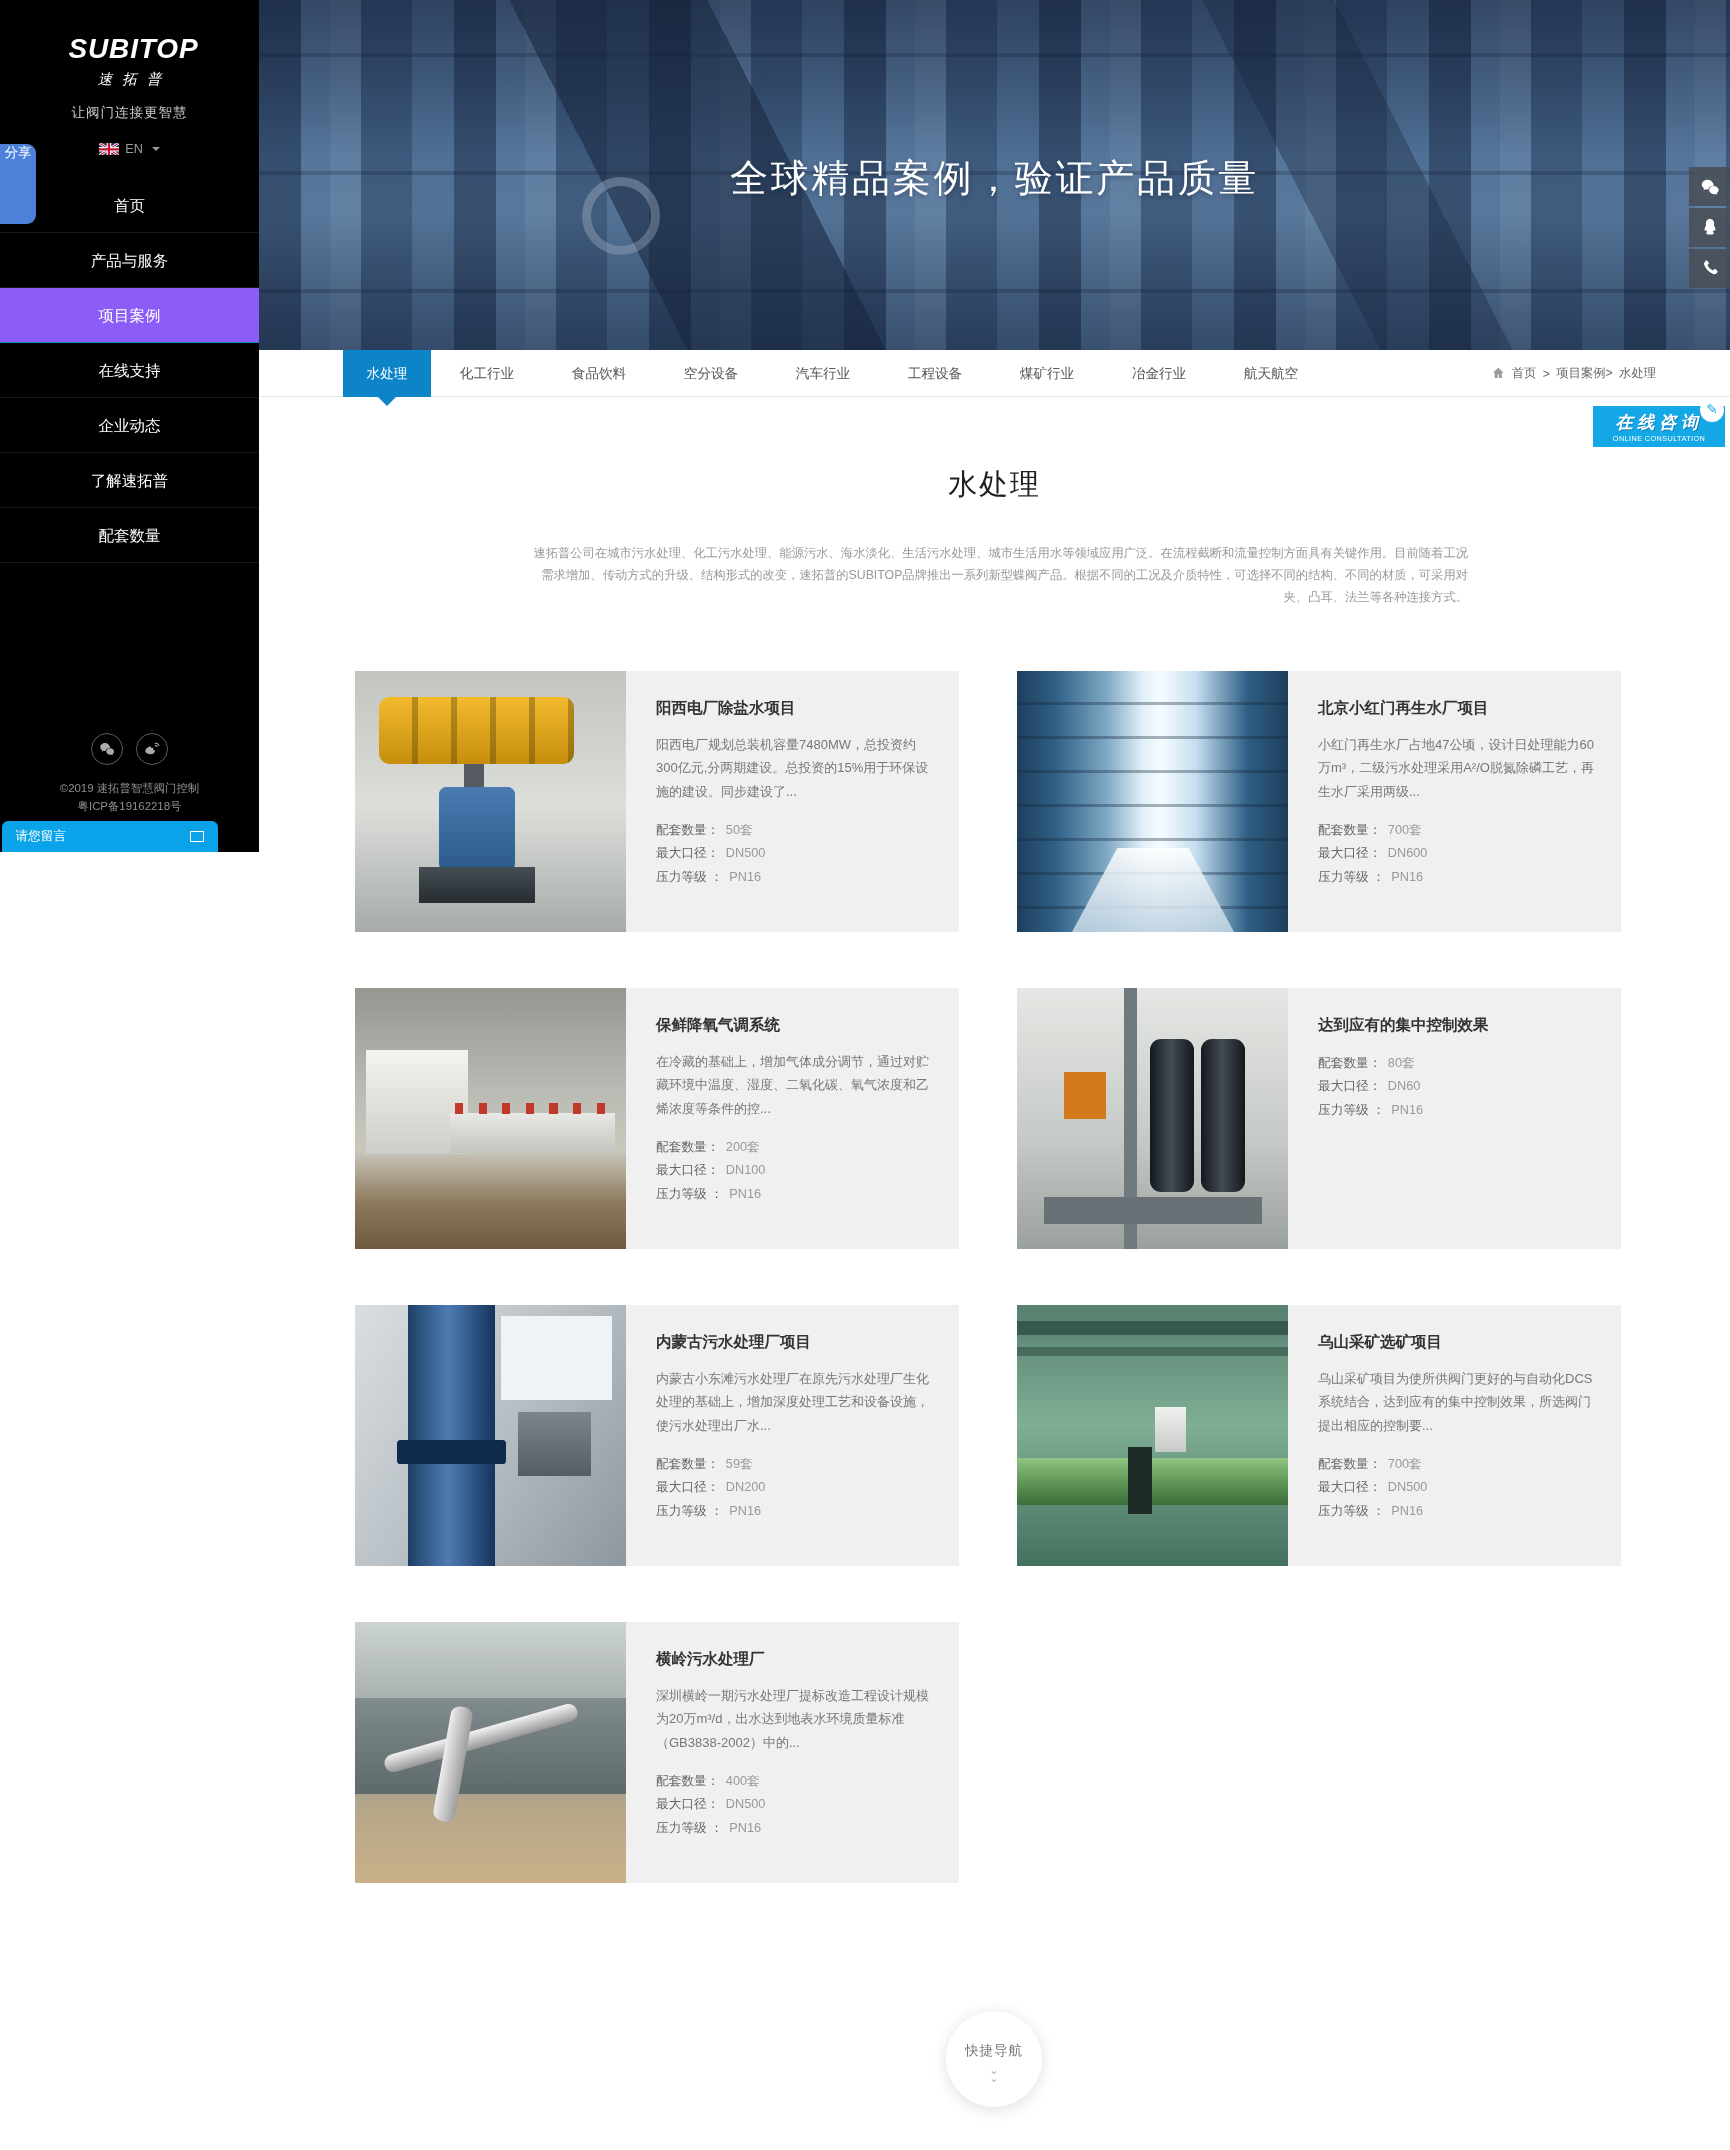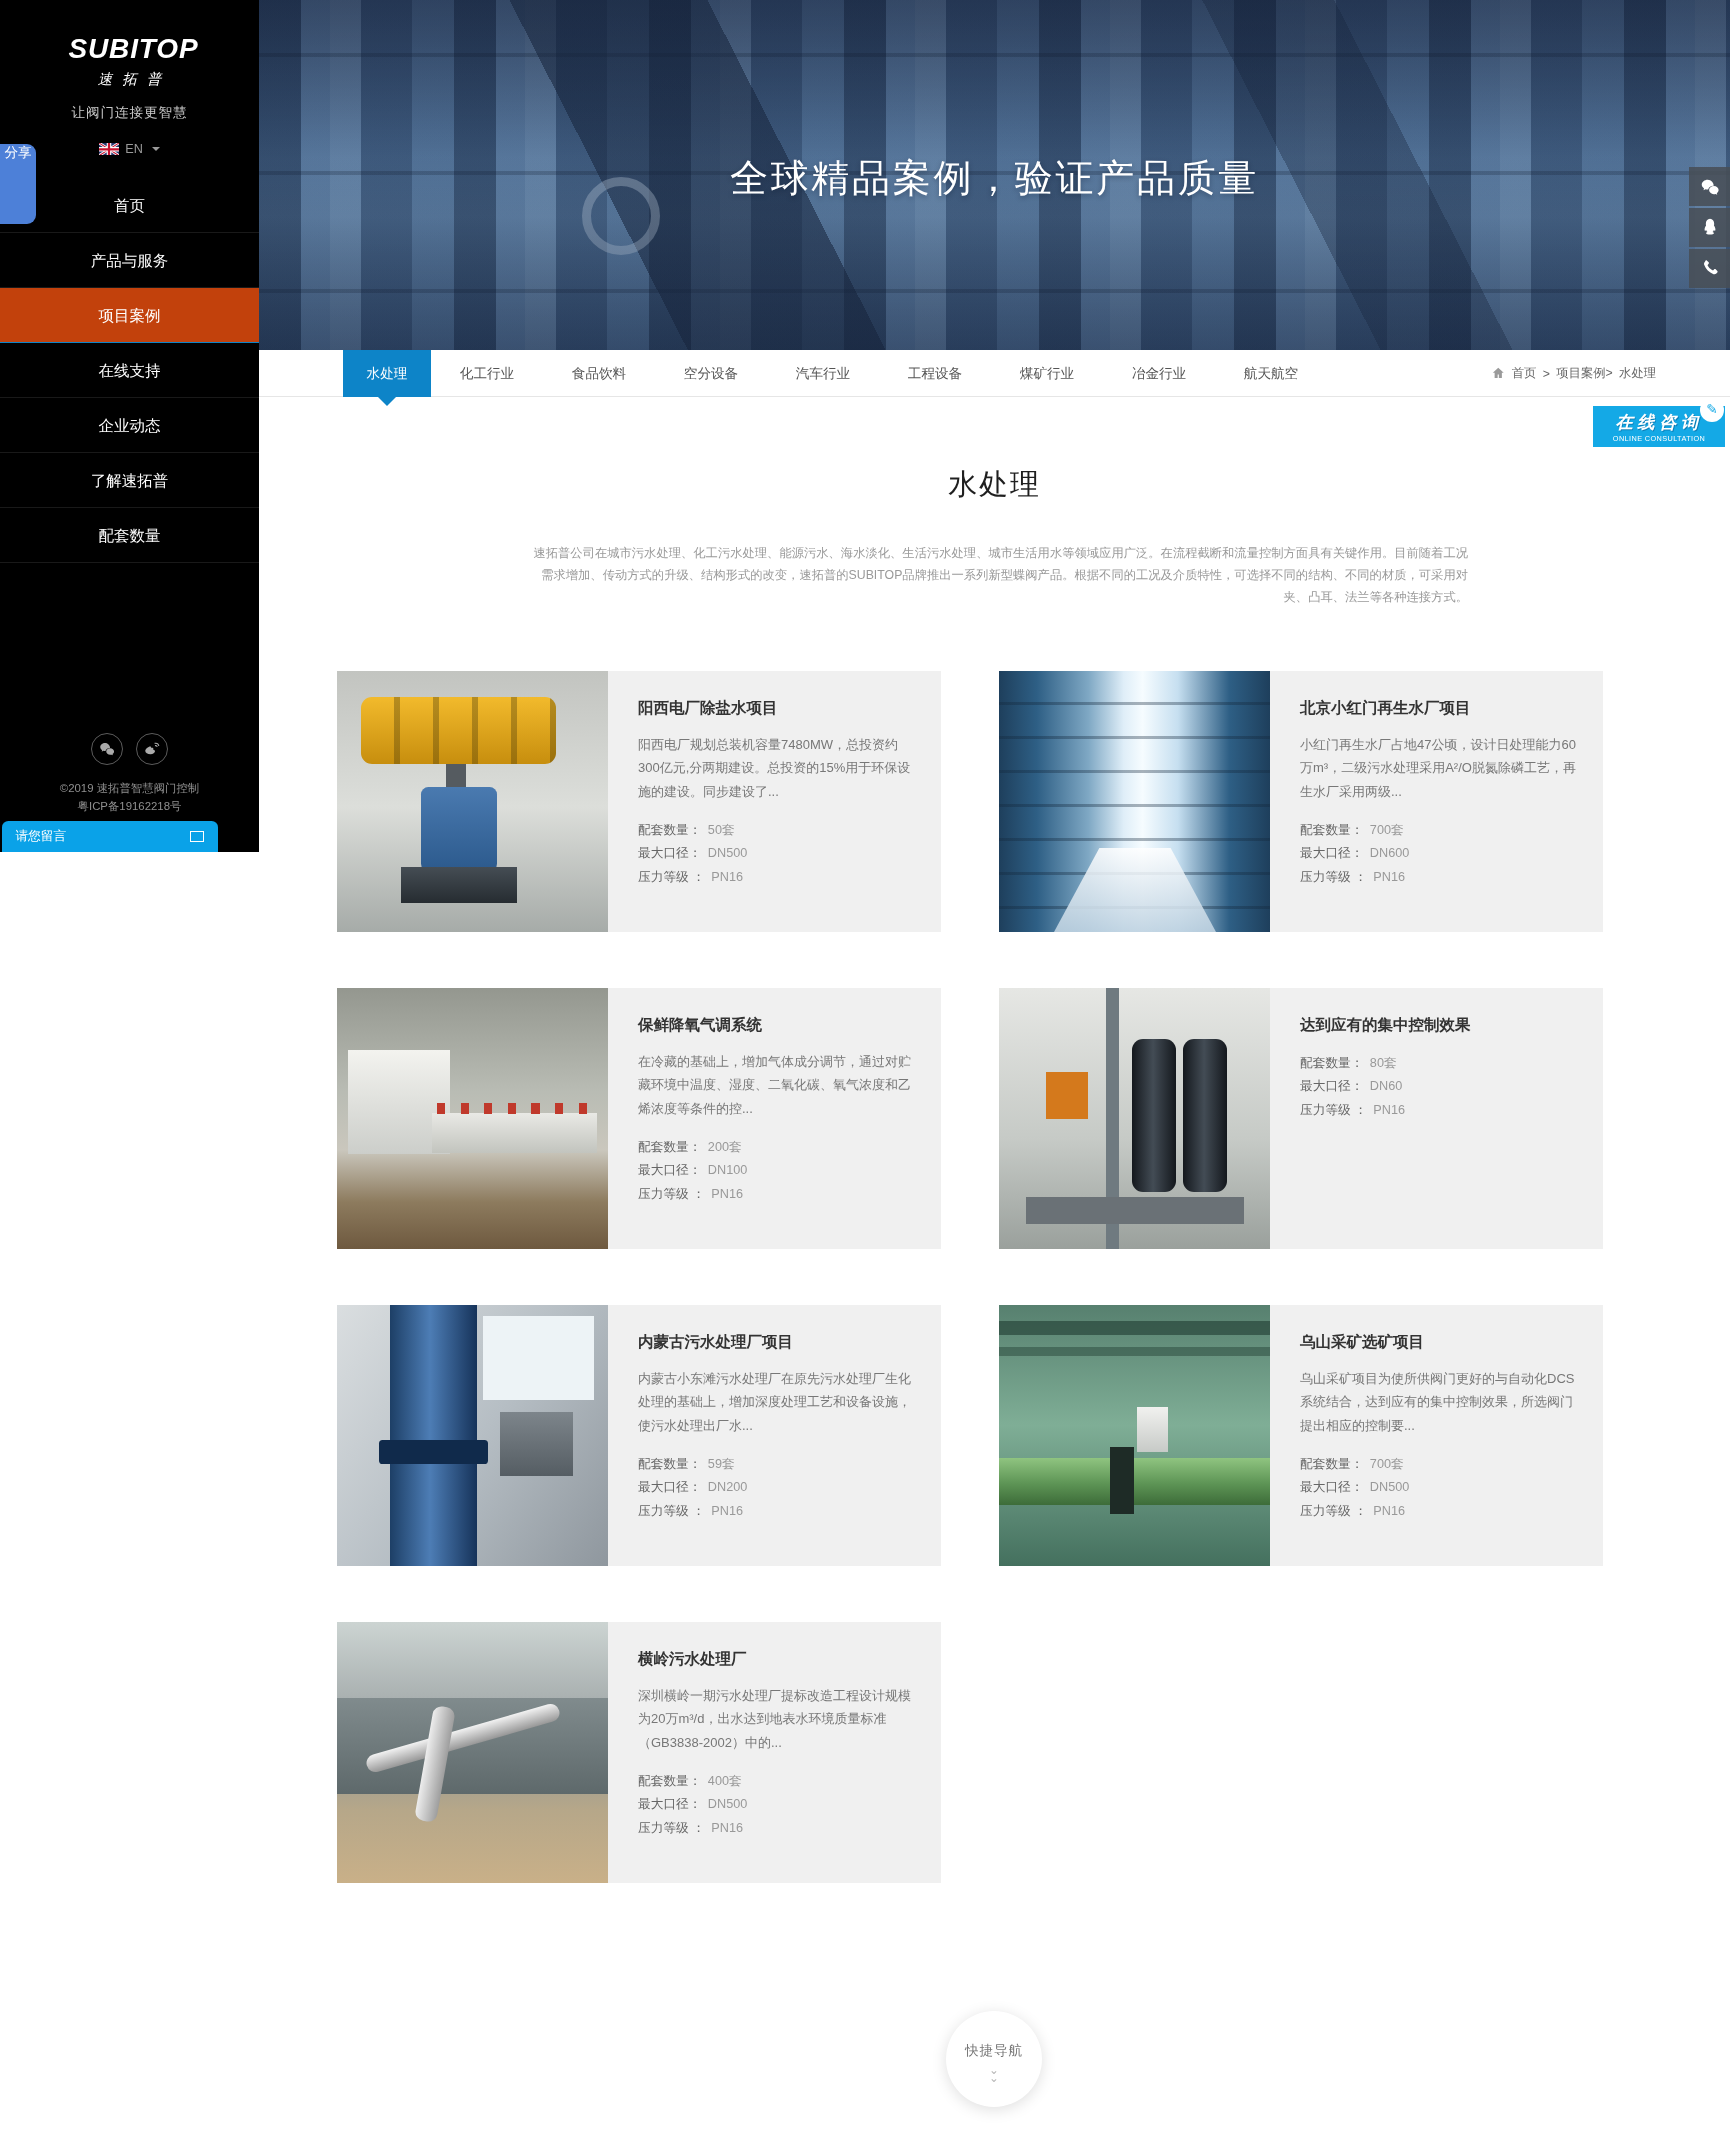--- a/index.html
+++ b/index.html
@@ -14,21 +14,21 @@
   .sidebar { position:absolute; left:0; top:0; width:259px; height:852px; background:#000; z-index:30; }
   .logo { text-align:center; padding-top:33px; }
   .logo-title { color:#fff; font-size:28px; font-weight:bold; font-style:italic; letter-spacing:0.9px;padding-left:8px; }
   .logo-sub { color:#fff; font-size:14.5px; font-style:italic; letter-spacing:10px; margin-top:4.5px; padding-left:10px; }
   .tagline { color:#c9c9c9; font-size:13.6px; margin-top:15.5px; letter-spacing:0.9px; text-align:center; }
   .lang { margin-top:20px; display:flex; align-items:center; justify-content:center; gap:6.4px; color:#9a9a9a; font-size:12.7px; cursor:pointer; }
   .lang svg { display:block; }
   .lang-caret { width:0; height:0; border:4.5px solid transparent; border-top-color:#9a9a9a; margin-top:4.5px; margin-left:2.7px; }
   .nav { margin-top:22px; }
   .nav-item { height:55px; line-height:55px; text-align:center; color:#fff; font-size:15.5px; cursor:pointer; border-bottom:0.9px solid #191919; }
-  .nav-item.active { background:#c2410c; border-bottom-color:#0d84c8; }
+  .nav-item.active { background:#8b5cf6; border-bottom-color:#0d84c8; }
   .share-tab { position:absolute; left:0; top:144px; width:36px; height:80px; background:#4d80d8; border-radius:0 9px 9px 0; color:#fff; font-size:13.6px; display:flex; flex-direction:column; align-items:center; justify-content:flex-start; line-height:18px; cursor:pointer; z-index:40; }
   .sidebar-social { position:absolute; top:733px; left:0; width:100%; display:flex; justify-content:center; gap:13.6px; }
   .social-circle { width:32px; height:32px; border:0.9px solid #5c5c5c; border-radius:50%; display:flex; align-items:center; justify-content:center; color:#aaa; cursor:pointer; }
   .copyright { position:absolute; top:779px; left:0; width:100%; text-align:center; color:#8f8f8f; font-size:11.4px; line-height:18px; }
   .message-bar { position:absolute; left:1.8px; bottom:0; width:216px; height:31px; background:#0aa2e8; border-radius:6.4px 6.4px 0 0; display:flex; align-items:center; justify-content:space-between; padding:0 13.6px; color:#fff; font-size:12.7px; cursor:pointer; }
   .msg-icon { width:14.5px; height:11.8px; border:1.8px solid #fff; }
 
   
   .hero { position:absolute; left:259px; top:0; width:1471px; height:350px; overflow:hidden;
     background:linear-gradient(180deg,#33496a 0%,#4c6d94 38%,#5d80a6 62%,#3a5578 100%); }
@@ -59,21 +59,21 @@
   
   .consult { position:absolute; left:1593px; top:406px; width:132px; height:41px; background:#14a9e6; color:#fff; text-align:center; z-index:20; cursor:pointer; }
   .consult-cn { font-size:17.3px; font-weight:bold; letter-spacing:4.5px; margin-top:3.6px; text-shadow:0.9px 0.9px 0 rgba(0,60,110,.4);font-style:italic; }
   .consult-en { font-size:7.3px; letter-spacing:0.4px; margin-top:0.9px; }
   .consult-icon { position:absolute; right:0.9px; top:-8.2px; width:24.5px; height:24.5px; background:#fff; border-radius:50%; color:#14a9e6; font-size:13.6px; line-height:24.5px; text-align:center; }
 
   
   .page-title { position:absolute; left:259px; top:465px; width:1471px; text-align:center; font-size:29px; color:#1f1f1f; font-weight:500; letter-spacing:1.8px; }
   .intro { position:absolute; left:522px; top:542px; width:946px; text-align:right; color:#999; font-size:12.3px; line-height:22px; }
 
-  .cards { position:absolute; left:337px; top:671px; width:1005px; display:grid; grid-template-columns:604px 604px; column-gap:58px; row-gap:56px; }
+  .cards { position:absolute; left:355px; top:671px; width:1005px; display:grid; grid-template-columns:604px 604px; column-gap:58px; row-gap:56px; }
   .card { height:261px; background:#f0f0f0; display:flex; cursor:pointer; }
   .card-img { width:271px; height:261px; flex:none; position:relative; overflow:hidden; }
   .card-img i { position:absolute; }
   .card-body { padding:27px 25.5px 0 30px; }
   .card-title { font-size:15.5px; font-weight:bold; color:#333; }
   .card-desc { margin-top:13.6px; font-size:13px; color:#777; line-height:23.6px; }
   .card-specs { margin-top:15.5px; font-size:12.7px; line-height:23.6px; color:#666; }
   .spec-value { color:#999; margin-left:6.4px; }
 
   

